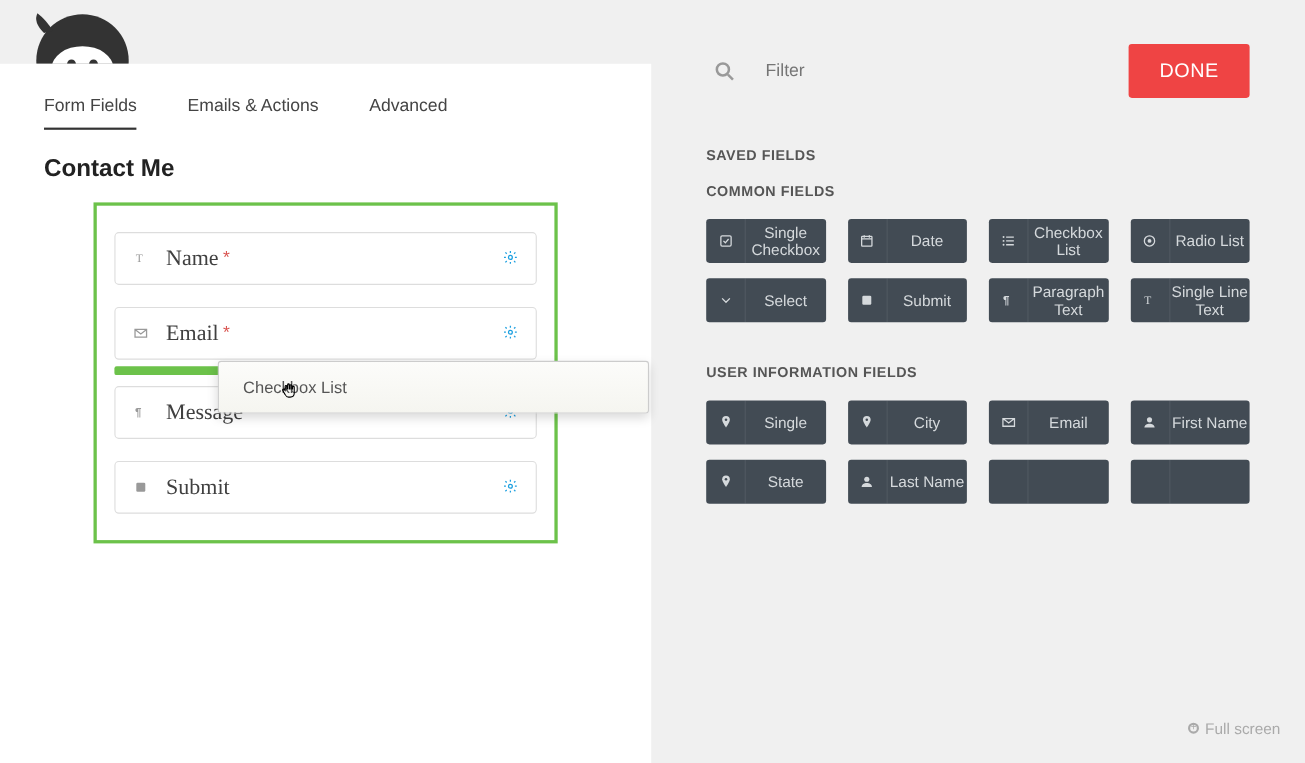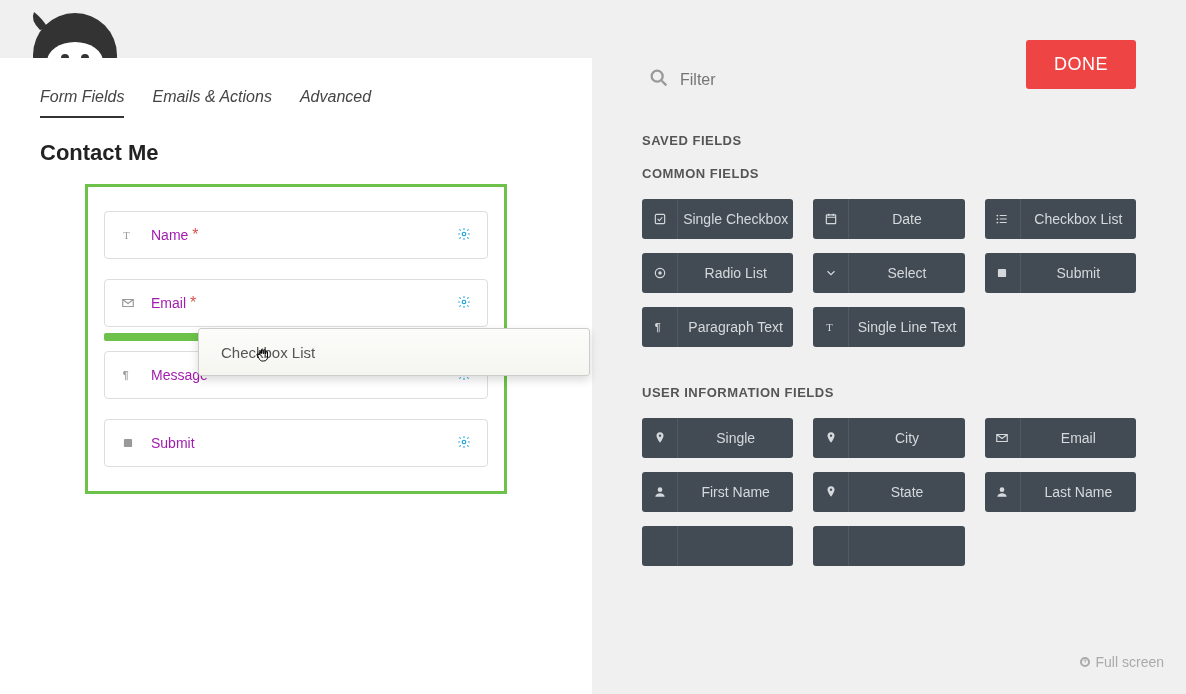--- a/index.html
+++ b/index.html
@@ -23,23 +23,22 @@
 .left-panel {
   position: absolute;
   top: 58px;
   left: 0;
   width: 592px;
   height: 636px;
   background: #fff;
 }
 .tabs {
   display: flex;
-  gap: 28px;
+  gap: 46px;
   padding: 30px 40px 10px 40px;
-  font-style: italic;
 }
 .tab {
   font-size: 16px;
   color: #444;
   padding-bottom: 10px;
   cursor: pointer;
 }
 .tab.active { border-bottom: 2px solid #333; }
 .form-title {
   font-size: 22px;
@@ -66,22 +65,23 @@
 .field-icon {
   width: 18px;
   height: 18px;
   color: #999;
   margin-right: 14px;
   display: flex;
   align-items: center;
   justify-content: center;
 }
 .field-label {
-  font-size: 14px;
-  color: #a21caf;
+  font-size: 20px;
+  color: #404040;
+  font-family: Liberation Serif, serif;
 }
 .req { color: #d9534f; margin-left: 4px; }
 .gear-icon {
   margin-left: auto;
   color: #1ea0e0;
   width: 16px;
   height: 16px;
   cursor: pointer;
 }
 .drop-indicator {
@@ -117,22 +117,22 @@
 .right-panel {
   position: absolute;
   top: 0;
   left: 592px;
   width: 594px;
   height: 694px;
   padding: 40px 50px 0 50px;
 }
 .right-top {
   display: flex;
-  align-items: flex-end;
-  gap: 10px;
+  align-items: center;
+  gap: 26px;
   margin-bottom: 44px;
 }
 .search-icon {
   color: #999;
   width: 22px;
   height: 22px;
   margin-left: 6px;
 }
 .filter-input {
   border: none;
@@ -155,21 +155,21 @@
 }
 .section-h {
   font-size: 13px;
   font-weight: 600;
   letter-spacing: 0.5px;
   color: #555;
   margin-bottom: 18px;
 }
 .pill-grid {
   display: grid;
-  grid-template-columns: 1fr 1fr 1fr;
+  grid-template-columns: 1fr 1fr 1fr 1fr;
   gap: 14px 20px;
   margin-bottom: 38px;
 }
 .pill {
   background: #424b54;
   color: #d5d9dc;
   height: 40px;
   border-radius: 3px;
   display: flex;
   align-items: center;

